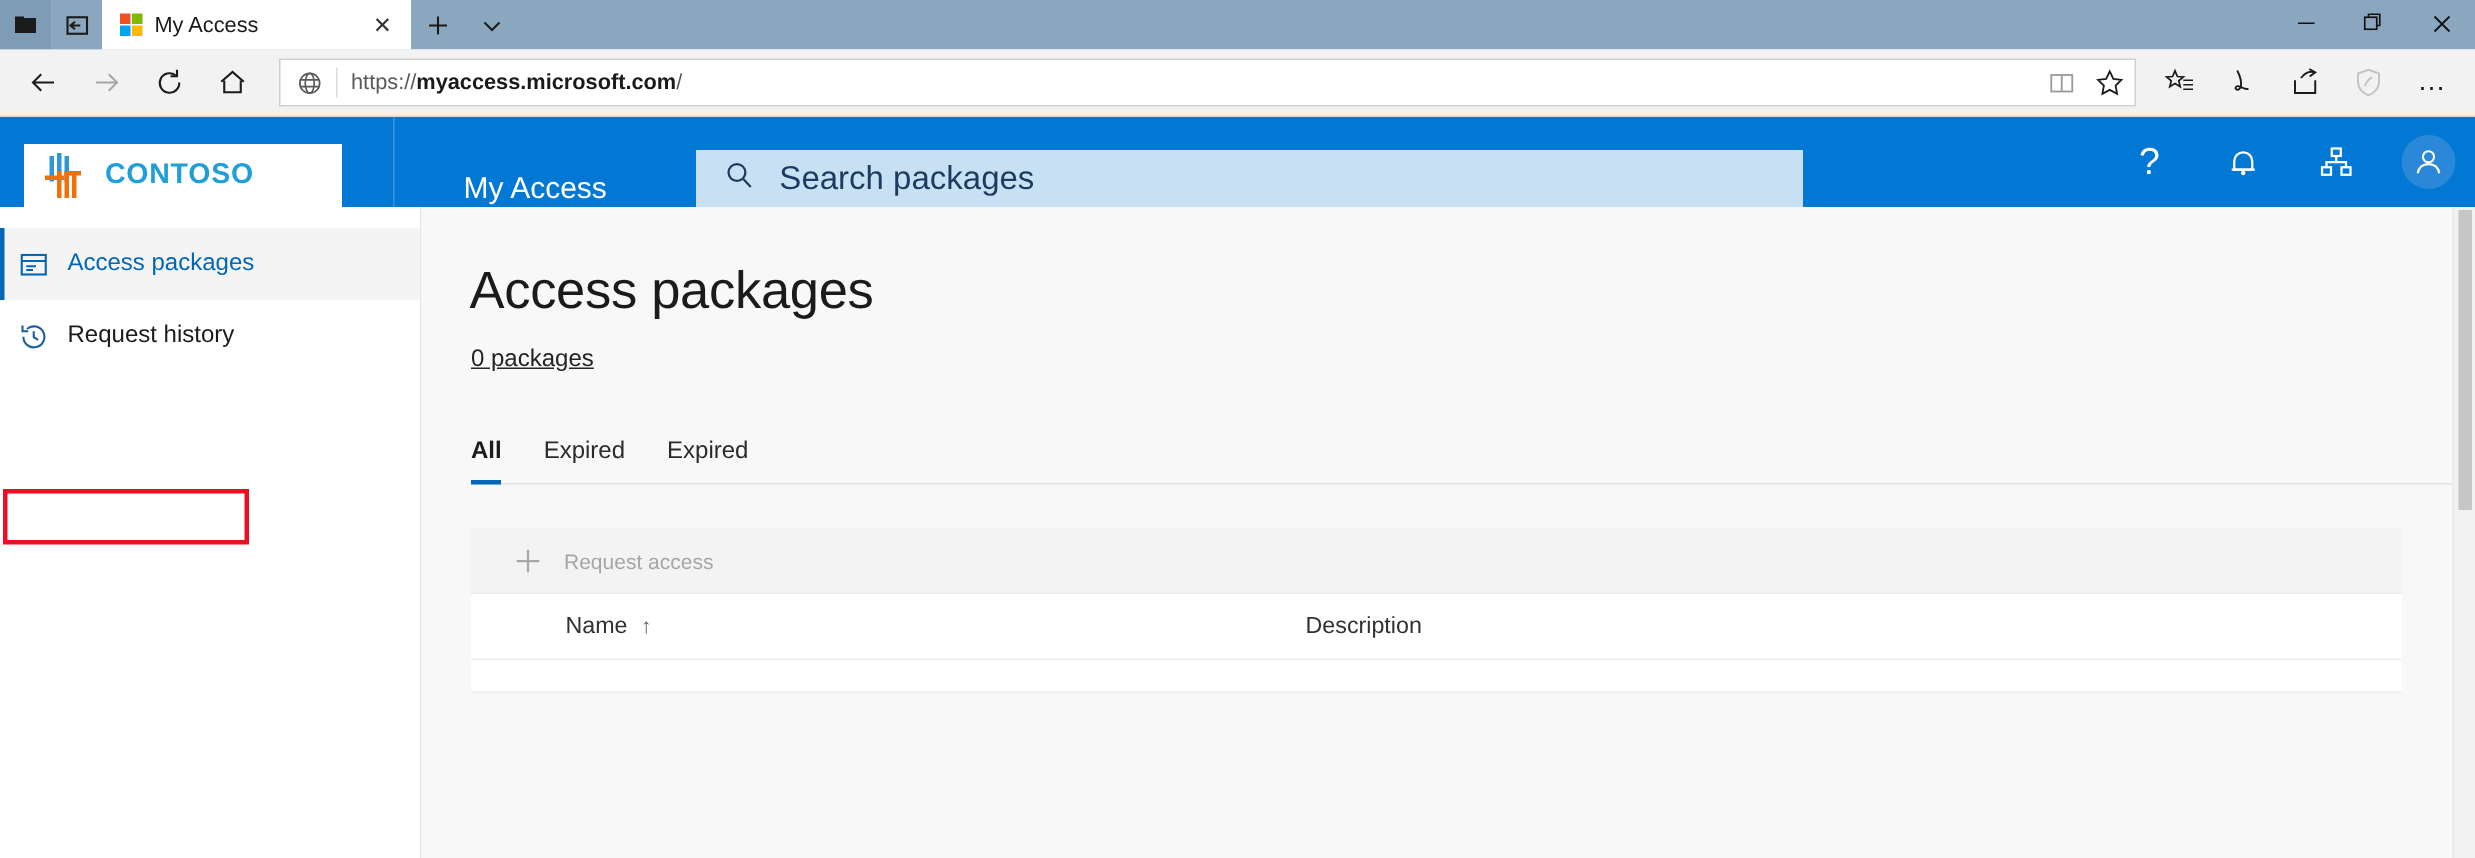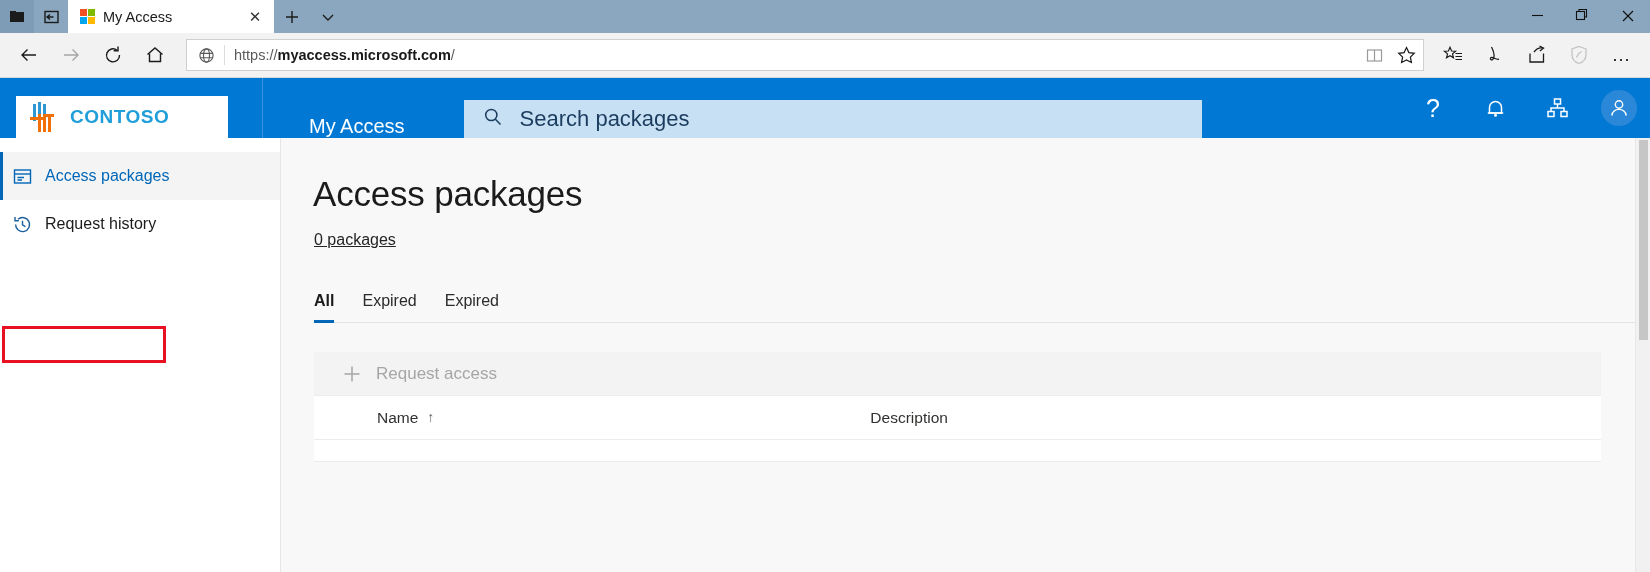--- a/index.html
+++ b/index.html
@@ -113,21 +113,21 @@
   .page-sub { font-size: 16px; color: #242424; margin: 17px 0 0 33px; text-decoration: underline; }
   .tabs { display: flex; gap: 28px; margin: 43px 0 0 33px; border-bottom: 1px solid #e3e3e3;
     width: 1321px; }
   .tab-item { font-size: 16px; color: #2b2b2b; padding-bottom: 12px; position: relative; }
   .tab-item.active { font-weight: 700; color: #1b1b1b; }
   .tab-item.active::after { content:""; position:absolute; left:0; right:0; bottom:-1px; height:3px; background:#0067b8; }
 
   .cmdbar { margin: 29px 0 0 33px; width: 1287px; height: 44px; background: #f3f3f3;
     border-bottom: 1px solid #ededed; display: flex; align-items: center; padding-left: 28px; gap: 14px; }
   .cmd-plus { color: #a6a6a6; display:flex; align-items:center; }
-  .cmd-label { font-size: 17px; color: #a6a6a6; }
+  .cmd-label { font-size: 14px; color: #a6a6a6; }
 
   .tablecard { margin-left: 33px; width: 1287px; background: #fff; }
   .thead { height: 44px; display: flex; align-items: center; border-bottom: 1px solid #ececec; }
   .th { font-size: 15.5px; color: #323130; display: flex; gap: 9px; }
   .th.name { margin-left: 63px; }
   .th.desc { margin-left: 436px; }
   .sort-arrow { color: #605e5c; font-size: 14px; }
   .trow-empty { height: 22px; border-bottom: 1px solid #ececec; }
 
   .vscroll { position: absolute; right: 0; top: 0; width: 15px; height: 434px; background: #f1f1f1;

